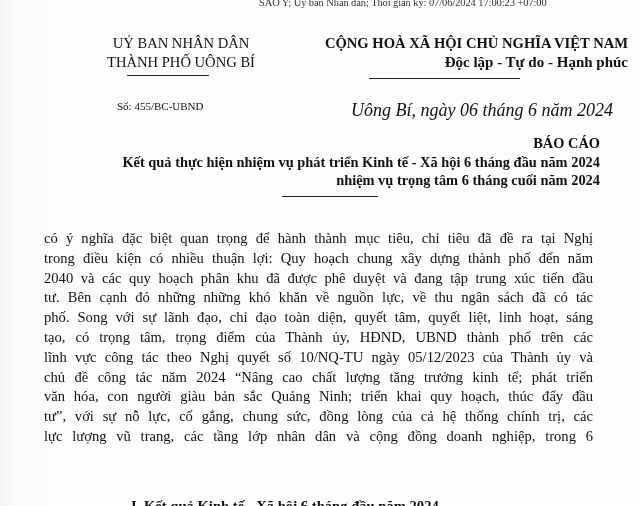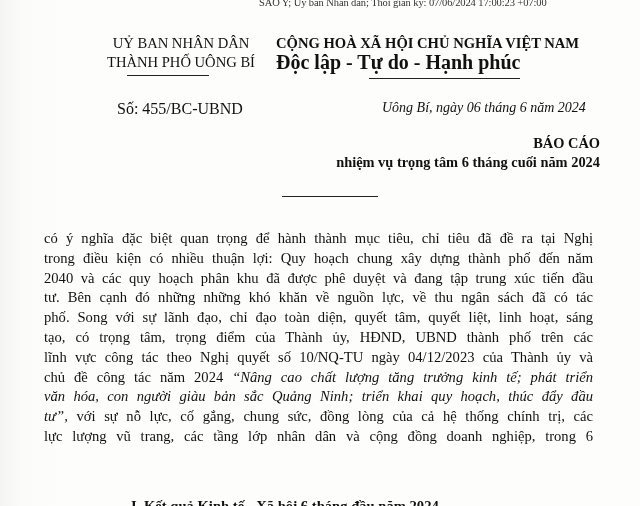--- a/index.html
+++ b/index.html
@@ -49,49 +49,49 @@
       position: absolute;
       top: 75px;
       left: 127px;
       width: 82px;
       height: 1px;
       background: #222;
     }
     .right-head {
       position: absolute;
       top: 34px;
-      left: 276px;
+      left: 284px;
       width: 344px;
-      text-align: left;
+      text-align: right;
       font-weight: bold;
       font-size: 14.6px;
       line-height: 19px;
     }
     .right-head .line1 { display:block; white-space: nowrap; }
-    .right-head .line2 { display:block; white-space: nowrap; font-size: 20px; }
+    .right-head .line2 { display:block; white-space: nowrap; font-size: 15px; }
     .uline-right {
       position: absolute;
       top: 78px;
       left: 369px;
       width: 151px;
       height: 1px;
       background: #222;
     }
     .docnum {
       position: absolute;
       top: 100px;
       left: 117px;
-      font-size: 16px;
+      font-size: 11px;
       white-space: nowrap;
     }
     .docdate {
       position: absolute;
       top: 100px;
-      left: 382px;
-      font-size: 14px;
+      left: 351px;
+      font-size: 18px;
       font-style: italic;
       white-space: nowrap;
     }
     .title-block {
       position: absolute;
       top: 134px;
       left: 40px;
       width: 560px;
       text-align: right;
       font-weight: bold;
@@ -116,21 +116,21 @@
       line-height: 19.8px;
       text-align: justify;
     }
     .body-text .ln {
       display: block;
       white-space: nowrap;
       text-align-last: justify;
       text-align: justify;
     }
     .body-text .ln.first { padding-left: 82px; }
-    .body-text .it { font-style: italic; }
+    .body-text .it { }
     .heading-cut {
       position: absolute;
       top: 498px;
       left: 131px;
       font-weight: bold;
       font-size: 14.6px;
       white-space: nowrap;
     }
   </style>
 </head>
@@ -150,32 +150,33 @@
     <span class="line1">CỘNG HOÀ XÃ HỘI CHỦ NGHĨA VIỆT NAM</span>
     <span class="line2">Độc lập - Tự do - Hạnh phúc</span>
   </div>
   <div class="uline-right"></div>
 
   <div class="docnum">Số: 455/BC-UBND</div>
   <div class="docdate">Uông Bí, ngày 06 tháng 6 năm 2024</div>
 
   <div class="title-block">
     <span>BÁO CÁO</span>
+    <span>Kết quả thực hiện nhiệm vụ phát triển Kinh tế - Xã hội 6 tháng đầu năm 2024</span>
     <span>nhiệm vụ trọng tâm 6 tháng cuối năm 2024</span>
   </div>
   <div class="uline-title"></div>
 
   <div class="body-text">
     <span class="ln">có ý nghĩa đặc biệt quan trọng để hành thành mục tiêu, chỉ tiêu đã đề ra tại Nghị</span>
     <span class="ln">trong điều kiện có nhiều thuận lợi: Quy hoạch chung xây dựng thành phố đến năm</span>
     <span class="ln">2040 và các quy hoạch phân khu đã được phê duyệt và đang tập trung xúc tiến đầu</span>
     <span class="ln">tư. Bên cạnh đó những những khó khăn về nguồn lực, về thu ngân sách đã có tác</span>
     <span class="ln">phố. Song với sự lãnh đạo, chỉ đạo toàn diện, quyết tâm, quyết liệt, linh hoạt, sáng</span>
     <span class="ln">tạo, có trọng tâm, trọng điểm của Thành ủy, HĐND, UBND thành phố trên các</span>
-    <span class="ln">lĩnh vực công tác theo Nghị quyết số 10/NQ-TU ngày 04/12/2023 của Thành ủy và</span>
+    <span class="ln">lĩnh vực công tác theo Nghị quyết số 10/NQ-TU ngày 05/12/2023 của Thành ủy và</span>
     <span class="ln"><span>chủ đề công tác năm 2024 </span><span class="it">“Nâng cao chất lượng tăng trưởng kinh tế; phát triển</span></span>
     <span class="ln it">văn hóa, con người giàu bản sắc Quảng Ninh; triển khai quy hoạch, thúc đẩy đầu</span>
     <span class="ln"><span class="it">tư”,</span><span> với sự nỗ lực, cố gắng, chung sức, đồng lòng của cả hệ thống chính trị, các</span></span>
     <span class="ln">lực lượng vũ trang, các tầng lớp nhân dân và cộng đồng doanh nghiệp, trong 6</span>
 
   </div>
 
   <div class="heading-cut">I. Kết quả Kinh tế - Xã hội 6 tháng đầu năm 2024</div>
 
 </div>

